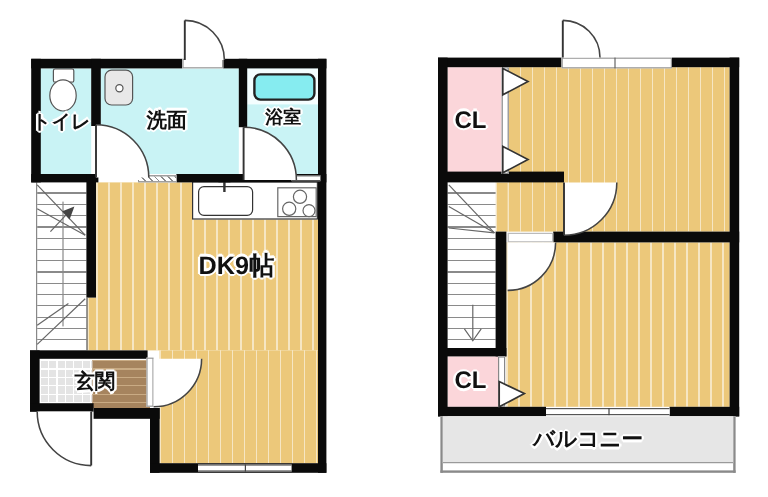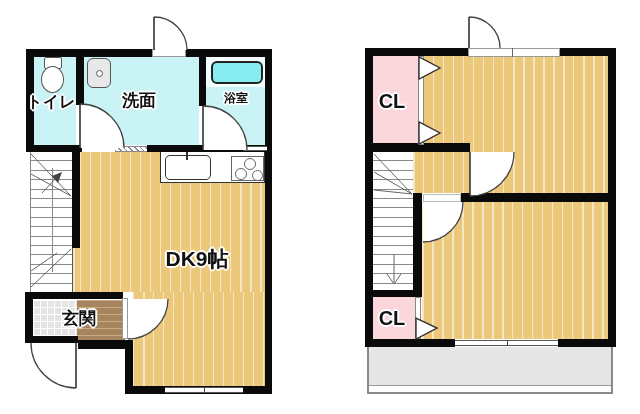--- a/index.html
+++ b/index.html
@@ -184,18 +184,19 @@
 
     <g fill="#fff" stroke="#333" stroke-width="1.4" stroke-linejoin="miter">
       <polygon points="419,57 419,79 440,68"></polygon>
       <polygon points="419,122 419,144 440,133"></polygon>
       <polygon points="416,318 416,339 437,328"></polygon>
     </g>
   </svg>
 
   <div class="lab" style="left:51px;top:102px;font-size:16px;">トイレ</div>
   <div class="lab" style="left:139px;top:100px;font-size:17px;">洗面</div>
-  <div class="lab" style="left:236px;top:98px;font-size:12px;">浴室</div>
-  <div class="lab" style="left:197px;top:221px;font-size:21px;margin-top:38px;">DK9帖</div>
+  <div class="lab" style="left:236px;top:98px;font-size:15px;">浴室</div>
+  <div class="lab" style="left:197px;top:221px;font-size:21px;">DK9帖</div>
   <div class="lab" style="left:79px;top:318px;font-size:17px;">玄関</div>
   <div class="lab" style="left:392px;top:101px;font-size:20px;">CL</div>
   <div class="lab" style="left:392px;top:318px;font-size:20px;">CL</div>
+  <div class="lab" style="left:490px;top:366px;font-size:18px;">バルコニー</div>
 </div>
 
 </body></html>

